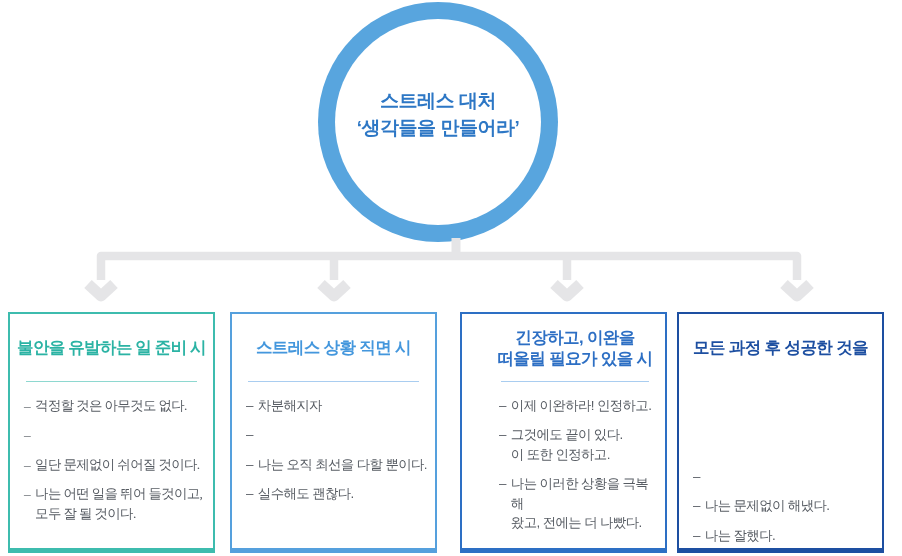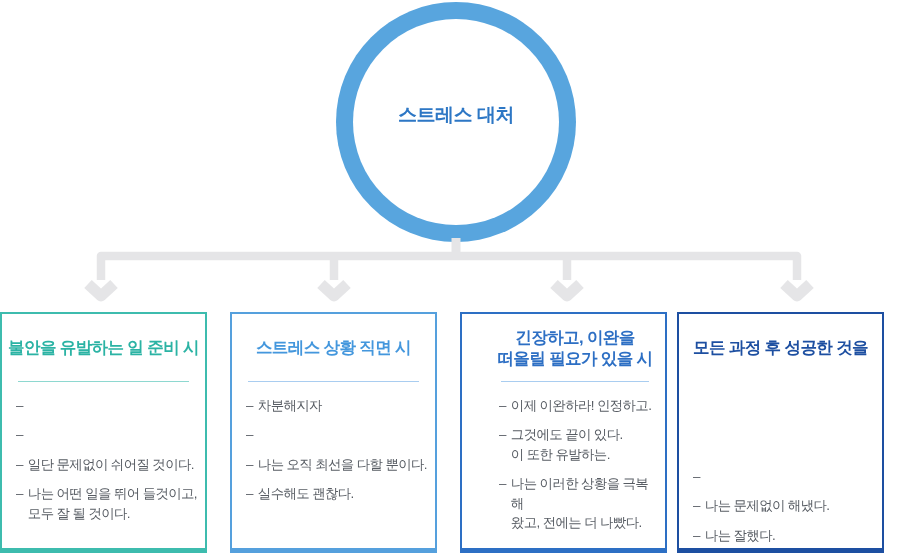--- a/index.html
+++ b/index.html
@@ -2,39 +2,39 @@
 <html><head>
 <meta charset="utf-8">
 <style>
   html,body{margin:0;padding:0;background:#ffffff;}
   .stage{
     position:relative;width:902px;height:556px;background:#ffffff;
     font-family:"Liberation Sans","DejaVu Sans",sans-serif;overflow:hidden;
   }
   
   .circle-outer{
-    position:absolute;left:336px;top:2px;width:240px;height:240px;border-radius:50%;
+    position:absolute;left:318px;top:2px;width:240px;height:240px;border-radius:50%;
   }
   .circle-inner{
     position:absolute;left:17px;top:17px;right:17px;bottom:17px;border-radius:50%;
     background:#ffffff;display:flex;flex-direction:column;align-items:center;justify-content:center;
   }
   .circle-text{
     text-align:center;font-weight:bold;font-size:19px;line-height:27px;
     letter-spacing:-0.5px;transform:translateY(-8px);
   }
   
   .connector{position:absolute;left:0;top:238px;}
   
   .card{
     position:absolute;top:312px;width:207px;height:241px;box-sizing:border-box;
     background:#ffffff;border-style:solid;border-width:2px 2px 5px 2px;
     display:flex;flex-direction:column;
   }
-  .card-1{left:0;}
+  .card-1{left:8px;font-family:Liberation Serif, serif;}
   .card-2{left:230px;}
   .card-3{left:460px;padding-left:23px;}
   .card-4{left:677px;gap:36px;}
   .card-title{
     height:67px;flex:0 0 67px;display:flex;flex-direction:column;align-items:center;justify-content:center;
     font-weight:bold;font-size:16.5px;line-height:21px;letter-spacing:-0.6px;text-align:center;padding:0 6px;
   }
   .card-divider{height:1px;margin:0 16px;}
   .card-items{padding:14px 8px 0 14px;}
   .card-item{
@@ -46,20 +46,21 @@
 </style>
 </head>
 <body>
 
 <div class="stage">
 
   <div class="circle-outer" style="background: rgb(88, 165, 222);">
     <div class="circle-inner">
       <div class="circle-text" style="color: rgb(45, 119, 197);">
         <div>스트레스 대처</div>
+        <div>‘생각들을 만들어라’</div>
       </div>
     </div>
   </div>
 
   <svg class="connector" width="902" height="74" viewBox="0 0 902 74">
     <g fill="none" stroke-linejoin="round" style="stroke: rgb(229, 229, 231);">
       <path d="M456,0 V18" stroke-width="9"></path>
       <path d="M101,42 V18 H797 V42" stroke-width="8.5"></path>
       <path d="M334,18 V42" stroke-width="8.5"></path>
       <path d="M567,18 V42" stroke-width="8.5"></path>
@@ -72,20 +73,21 @@
 
   <div class="card card-1" style="border-color: rgb(61, 188, 174);">
     <div class="card-title" style="color: rgb(43, 179, 164);">
       <div>불안을 유발하는 일 준비 시</div>
       <div></div>
     </div>
     <div class="card-divider" style="background: rgb(142, 216, 208);"></div>
     <div class="card-items">
       <div class="card-item">
         <span class="dash">–</span>
+        <span class="item-text">걱정할 것은 아무것도 없다.</span>
       </div>
       <div class="card-item">
         <span class="dash">–</span>
       </div>
       <div class="card-item">
         <span class="dash">–</span>
         <span class="item-text">일단 문제없이 쉬어질 것이다.</span>
       </div>
       <div class="card-item">
         <span class="dash">–</span>
@@ -127,21 +129,21 @@
     </div>
     <div class="card-divider" style="background: rgb(169, 205, 240);"></div>
     <div class="card-items">
       <div class="card-item">
         <span class="dash">–</span>
         <span class="item-text">이제 이완하라! 인정하고.</span>
       </div>
       <div class="card-item">
         <span class="dash">–</span>
         <span class="item-text">그것에도 끝이 있다.
-이 또한 유발하는.</span>
+이 또한 인정하고.</span>
       </div>
       <div class="card-item">
         <span class="dash">–</span>
         <span class="item-text">나는 이러한 상황을 극복해
 왔고, 전에는 더 나빴다.</span>
       </div>
     </div>
   </div>
 
   <div class="card card-4" style="border-color: rgb(29, 79, 161);">

